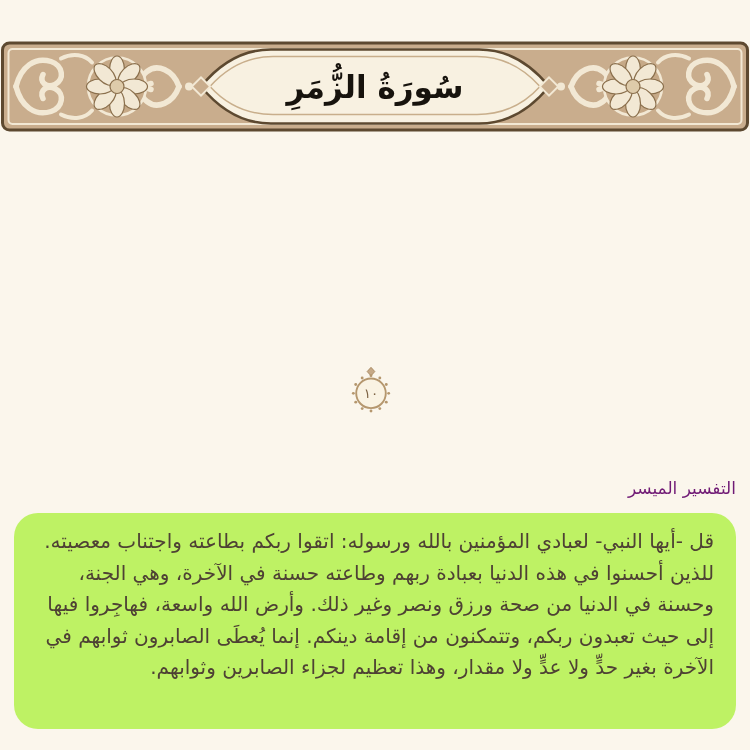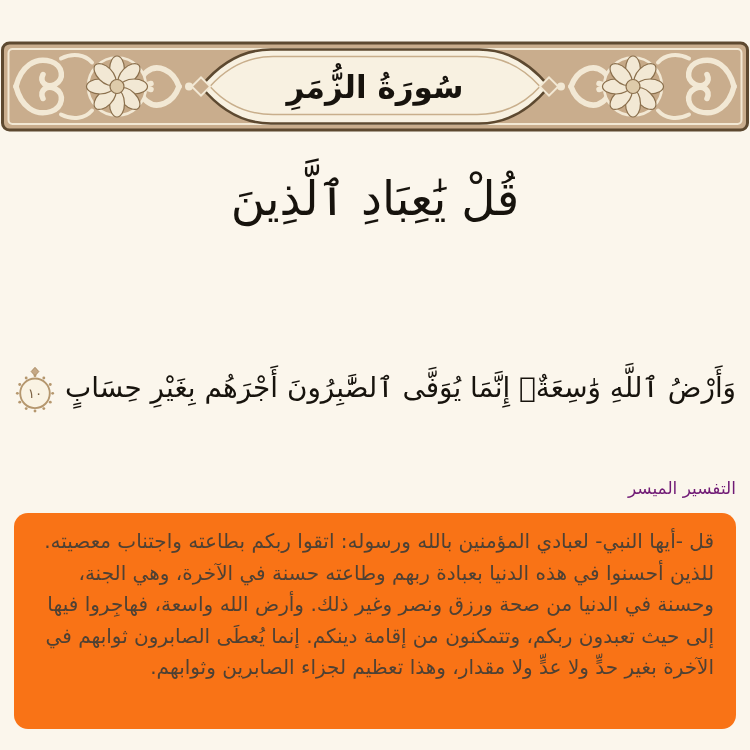--- a/index.html
+++ b/index.html
@@ -32,21 +32,21 @@
     display:inline-block;width:42px;height:47px;
     vertical-align:middle;margin-inline-start:9px;
   }
   
   .tafsir-label{
     position:absolute;top:478px;right:14px;
     font-size:17px;color:#701a75;
   }
   .tafsir-box{
     position:absolute;left:14px;top:513px;width:722px;height:216px;
-    background:#f97316;border-radius:14px;box-sizing:border-box;
+    background:#bef264;border-radius:24px;box-sizing:border-box;
     padding:13px 22px 12px 22px;overflow:hidden;
   }
   .tafsir-text{
     direction:rtl;text-align:right;
     font-size:20px;line-height:31.5px;color:#4e4134;
   }
 </style>
 </head>
 <body>
 
@@ -84,27 +84,24 @@
       <use href="#rosette" transform="translate(116,45)"></use>
       <use href="#rosette" transform="translate(632,45)"></use>
       <path d="M200,45 C222,18 246,8 270,8 L478,8 C502,8 526,18 548,45 C526,72 502,82 478,82 L270,82 C246,82 222,72 200,45 Z" fill="#f8f1e1" stroke="#5d4930" stroke-width="2.5"></path>
       <path d="M209,45 C228,24 249,15 272,15 L476,15 C499,15 520,24 539,45 C520,66 499,73 476,73 L272,73 C249,73 228,66 209,45 Z" fill="none" stroke="#c8ae8b" stroke-width="1.5"></path>
       <rect x="-6.5" y="-6.5" width="13" height="13" transform="translate(200,45) rotate(45)" fill="#c9ad8d" stroke="#f2e8d4" stroke-width="2"></rect>
       <rect x="-6.5" y="-6.5" width="13" height="13" transform="translate(548,45) rotate(45)" fill="#c9ad8d" stroke="#f2e8d4" stroke-width="2"></rect>
     </svg>
     <div class="surah-title">سُورَةُ الزُّمَرِ</div>
   </div>
 
-  <div class="verse-line vl1">
-    <span class="fit">قُلْ يَٰعِبَادِ ٱلَّذِينَ</span>
-  </div>
 
 
   <div class="verse-line vl3">
-    <span class="fit" style="font-size: 27.8927px;"><span>وَأَرْضُ ٱللَّهِ وَٰسِعَةٌۗ إِنَّمَا يُوَفَّى ٱلصَّٰبِرُونَ أَجْرَهُم بِغَيْرِ حِسَابٍ</span><svg class="ayah-medallion" viewBox="0 0 44 48">
+    <span class="fit" style="font-size: 27.8927px;"><svg class="ayah-medallion" viewBox="0 0 44 48">
         <path d="M22,0.8 L26,5.2 L22,9.6 L18,5.2 Z" fill="#c6a987" stroke="#a98a63" stroke-width="1"></path>
         <circle cx="22" cy="28" r="15.5" fill="#faf3e3" stroke="#b5976e" stroke-width="2"></circle>
         <circle cx="22" cy="9.5" r="1.5" fill="#b5976e"></circle>
           <circle cx="31.25" cy="11.98" r="1.5" fill="#b5976e"></circle>
         <circle cx="38" cy="18.75" r="1.5" fill="#b5976e"></circle>
           <circle cx="40.5" cy="28" r="1.5" fill="#b5976e"></circle>
         <circle cx="38" cy="37.25" r="1.5" fill="#b5976e"></circle>
           <circle cx="31.25" cy="44" r="1.5" fill="#b5976e"></circle>
         <circle cx="22" cy="46.5" r="1.5" fill="#b5976e"></circle>
           <circle cx="12.75" cy="44" r="1.5" fill="#b5976e"></circle>

